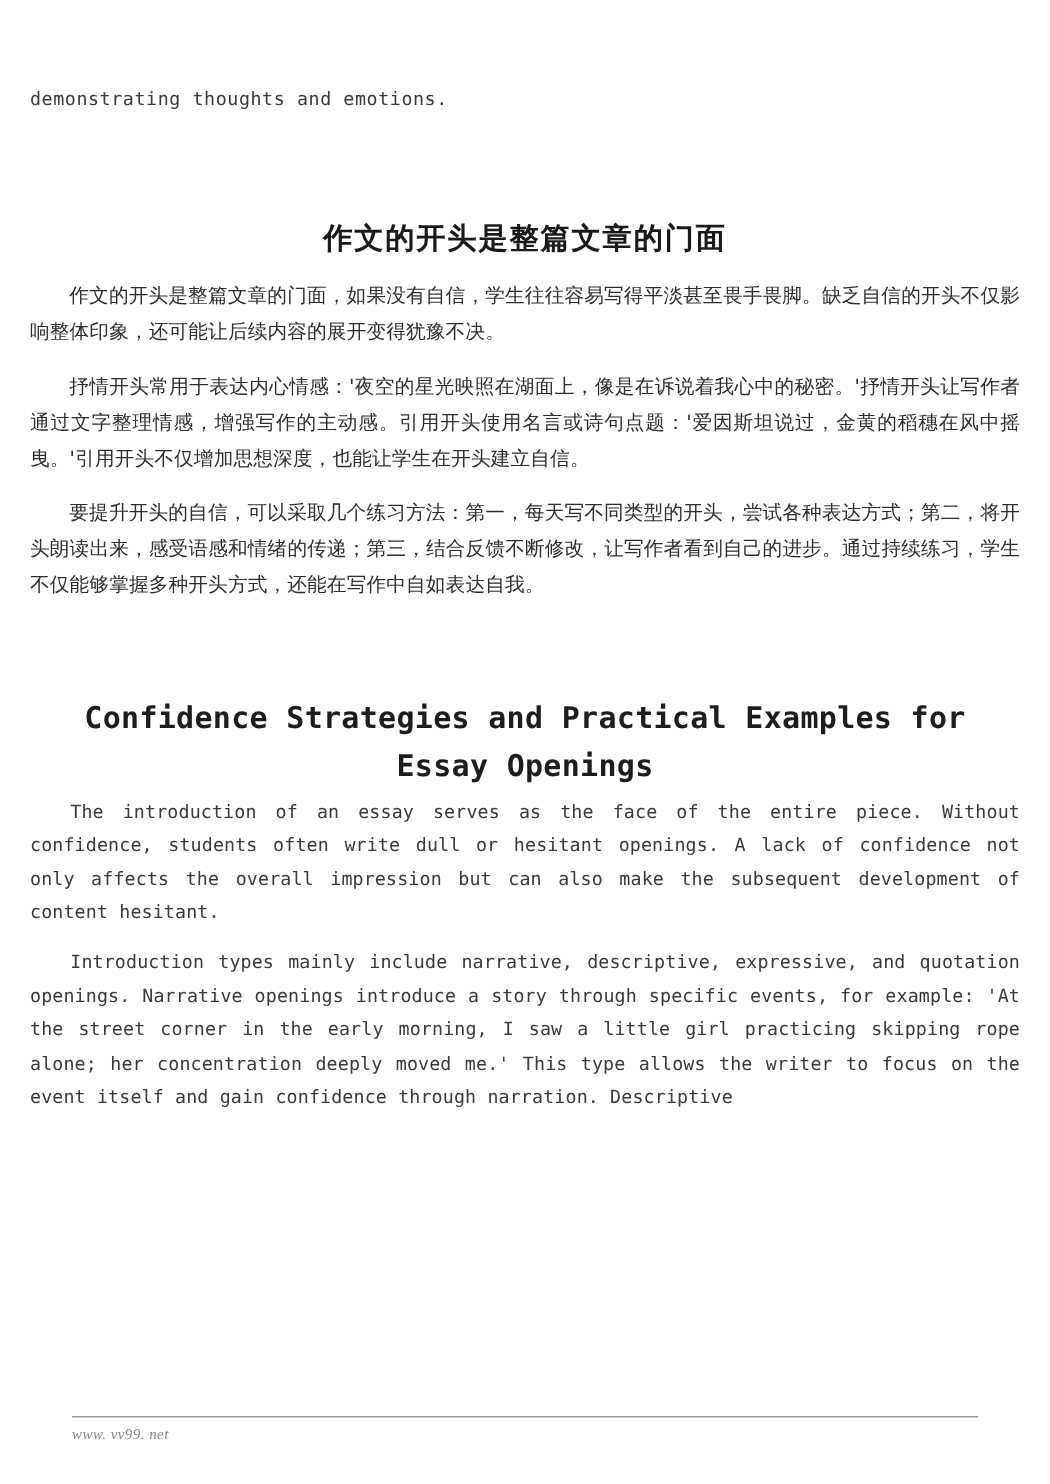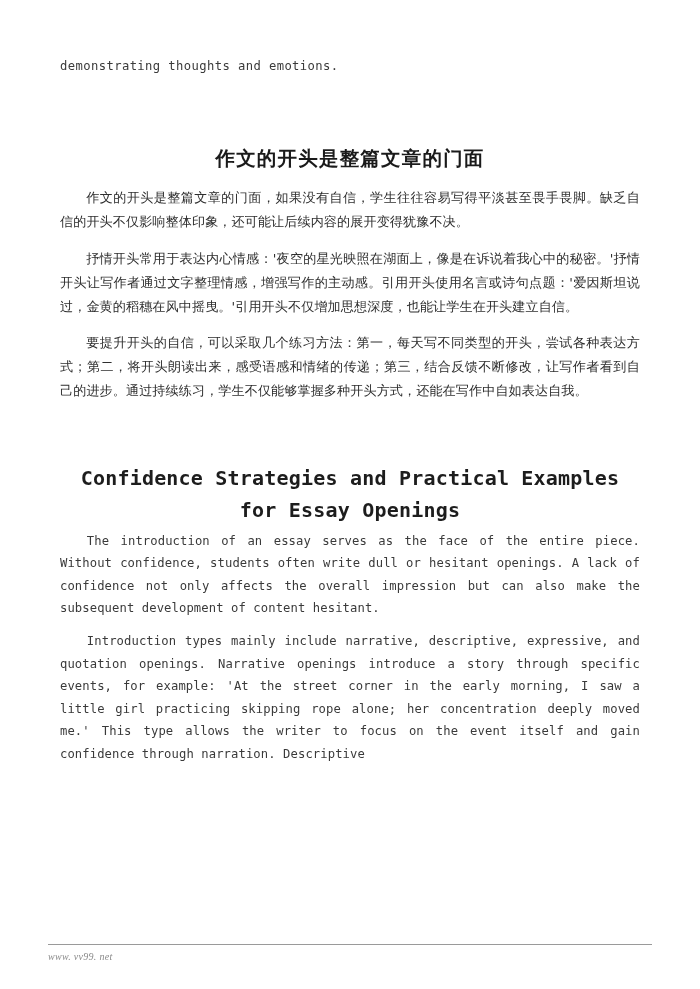--- a/index.html
+++ b/index.html
@@ -30,21 +30,21 @@
     line-height: 1;
     user-select: none;
     pointer-events: none;
     z-index: 0;
     white-space: nowrap;
   }
 
   .content {
     position: relative;
     z-index: 2;
-    padding: 0 60px;
+    padding: 0 20px;
   }
 
   
   .carryover {
     font-family: "DejaVu Sans Mono", "Liberation Mono", monospace;
     font-size: 12.2px;
     color: #3a3a3a;
     letter-spacing: 0.4px;
     padding-top: 57px;
     line-height: 1.5;

